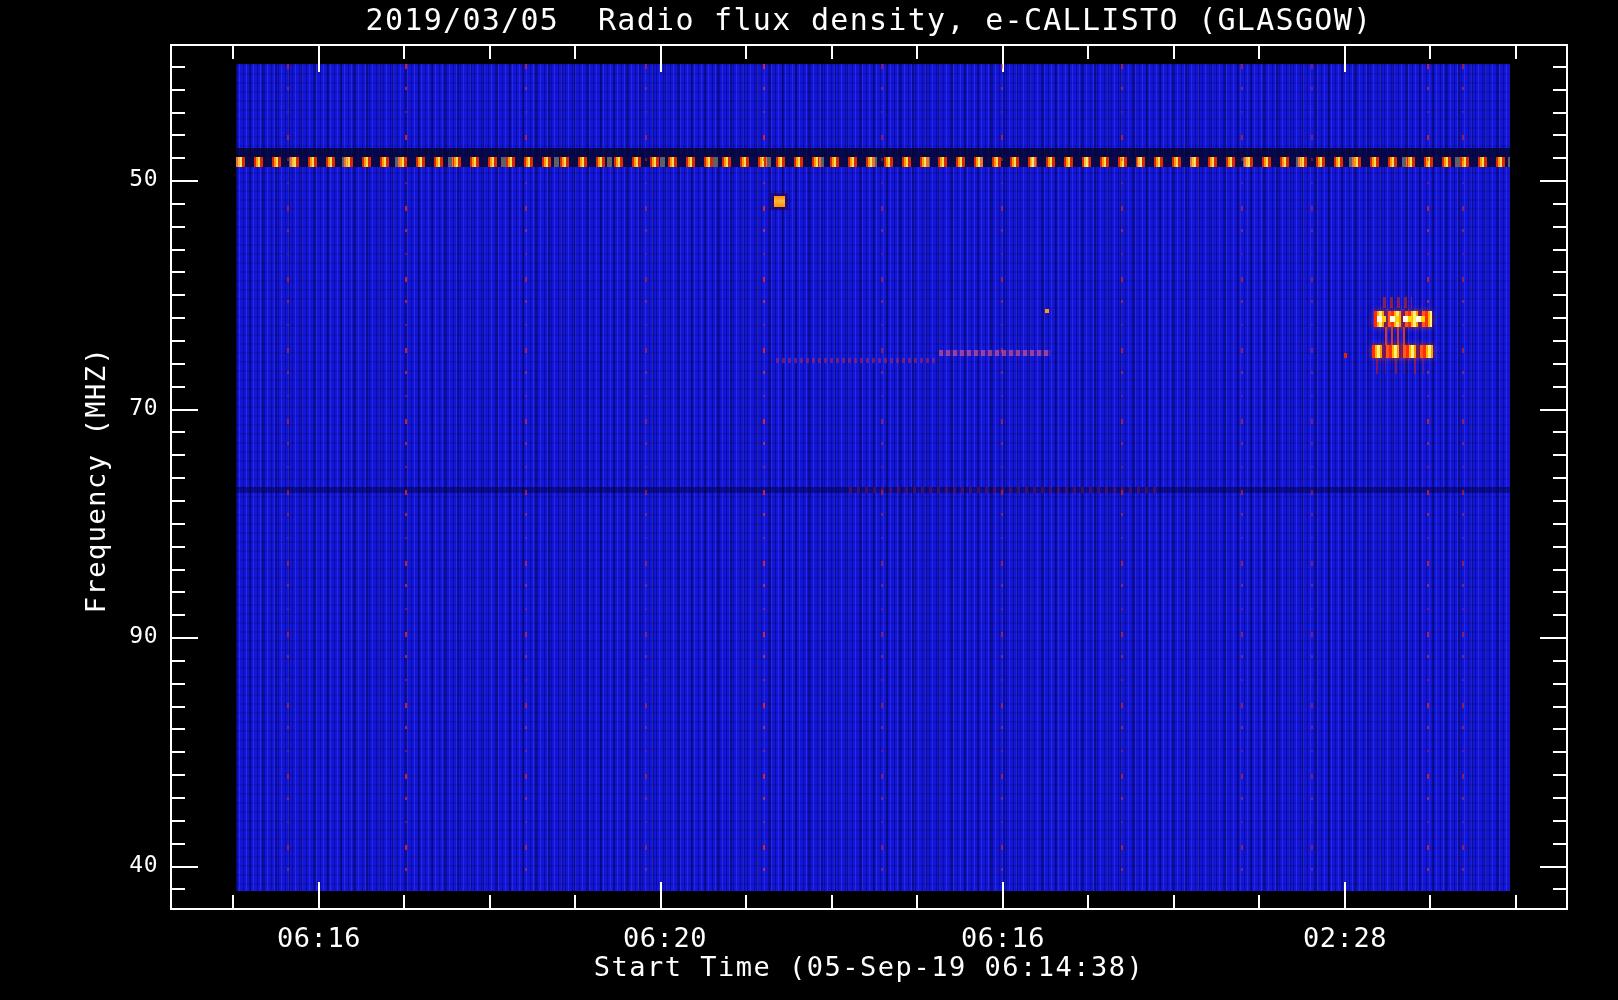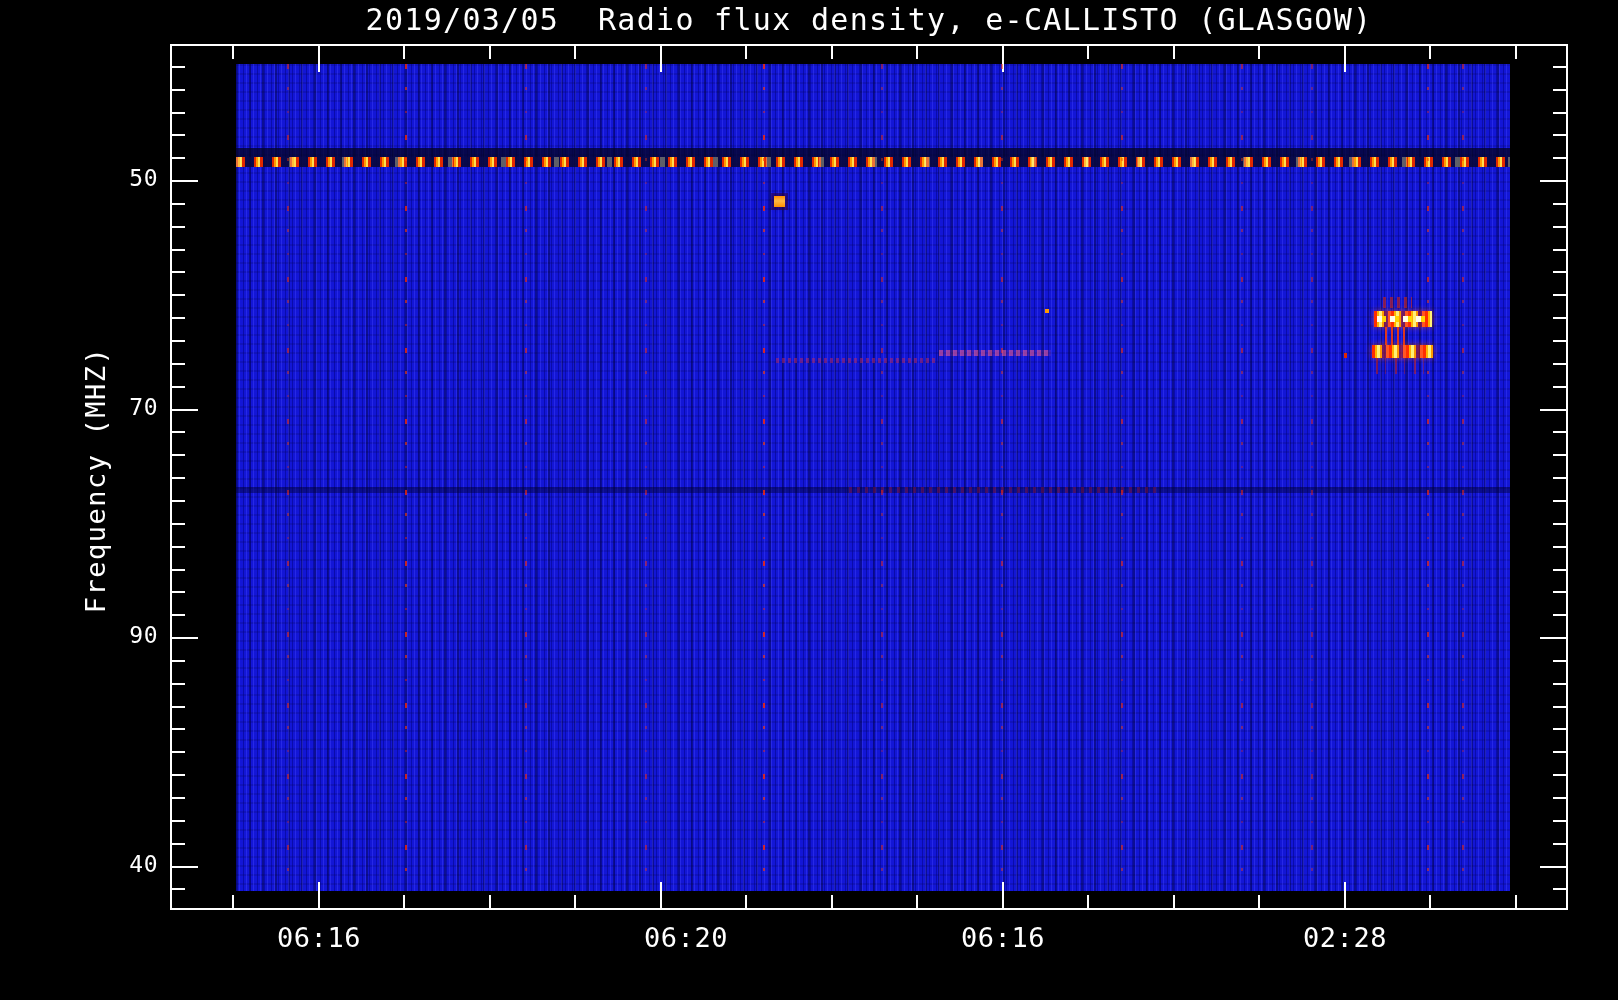--- a/index.html
+++ b/index.html
@@ -46,20 +46,21 @@
 </head>
 <body>
 
 <div id="figure">
   <div id="title">2019/03/05  Radio flux density, e-CALLISTO (GLASGOW)</div>
   <div id="ytitle">Frequency (MHZ)</div>
   <div id="plot-box">
     
   </div>
   <div id="spec" style="left: 235.839px; top: 64.1077px; width: 1274.02px; height: 826.927px;"></div>
+  <div id="xtitle">Start Time (05-Sep-19 06:14:38)</div>
 <div class="tick" style="left: 232px; top: 895px; width: 2px; height: 13px;"></div>
     <div class="tick" style="left: 232px; top: 46px; width: 2px; height: 13px;"></div>
     <div class="tick" style="left: 403px; top: 895px; width: 2px; height: 13px;"></div>
     <div class="tick" style="left: 403px; top: 46px; width: 2px; height: 13px;"></div>
     <div class="tick" style="left: 489px; top: 895px; width: 2px; height: 13px;"></div>
     <div class="tick" style="left: 489px; top: 46px; width: 2px; height: 13px;"></div>
     <div class="tick" style="left: 574px; top: 895px; width: 2px; height: 13px;"></div>
     <div class="tick" style="left: 574px; top: 46px; width: 2px; height: 13px;"></div>
     <div class="tick" style="left: 745px; top: 895px; width: 2px; height: 13px;"></div>
     <div class="tick" style="left: 745px; top: 46px; width: 2px; height: 13px;"></div>
@@ -75,21 +76,21 @@
     <div class="tick" style="left: 1258px; top: 46px; width: 2px; height: 13px;"></div>
     <div class="tick" style="left: 1429px; top: 895px; width: 2px; height: 13px;"></div>
     <div class="tick" style="left: 1429px; top: 46px; width: 2px; height: 13px;"></div>
     <div class="tick" style="left: 1515px; top: 895px; width: 2px; height: 13px;"></div>
     <div class="tick" style="left: 1515px; top: 46px; width: 2px; height: 13px;"></div>
     <div class="tick" style="left: 318px; top: 882px; width: 2px; height: 26px;"></div>
     <div class="tick" style="left: 318px; top: 46px; width: 2px; height: 26px;"></div>
     <div class="xlab" style="left: 249px; top: 922px; width: 140px; height: 32px;">06:16</div>
     <div class="tick" style="left: 660px; top: 882px; width: 2px; height: 26px;"></div>
     <div class="tick" style="left: 660px; top: 46px; width: 2px; height: 26px;"></div>
-    <div class="xlab" style="left: 616px; top: 922px; width: 140px; height: 32px;">06:20</div>
+    <div class="xlab" style="left: 595px; top: 922px; width: 140px; height: 32px;">06:20</div>
     <div class="tick" style="left: 1002px; top: 882px; width: 2px; height: 26px;"></div>
     <div class="tick" style="left: 1002px; top: 46px; width: 2px; height: 26px;"></div>
     <div class="xlab" style="left: 933px; top: 922px; width: 140px; height: 32px;">06:16</div>
     <div class="tick" style="left: 1344px; top: 882px; width: 2px; height: 26px;"></div>
     <div class="tick" style="left: 1344px; top: 46px; width: 2px; height: 26px;"></div>
     <div class="xlab" style="left: 1275px; top: 922px; width: 140px; height: 32px;">02:28</div>
     <div class="tick" style="left: 172px; top: 66px; width: 13px; height: 2px;"></div>
     <div class="tick" style="left: 1553px; top: 66px; width: 13px; height: 2px;"></div>
     <div class="tick" style="left: 172px; top: 89px; width: 13px; height: 2px;"></div>
     <div class="tick" style="left: 1553px; top: 89px; width: 13px; height: 2px;"></div>

